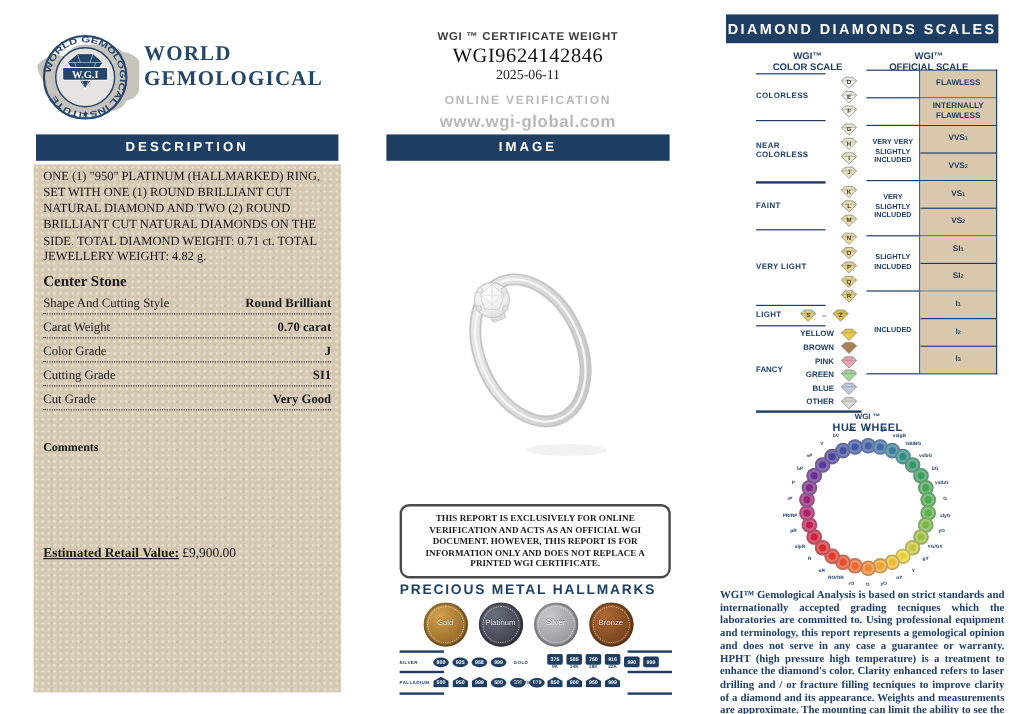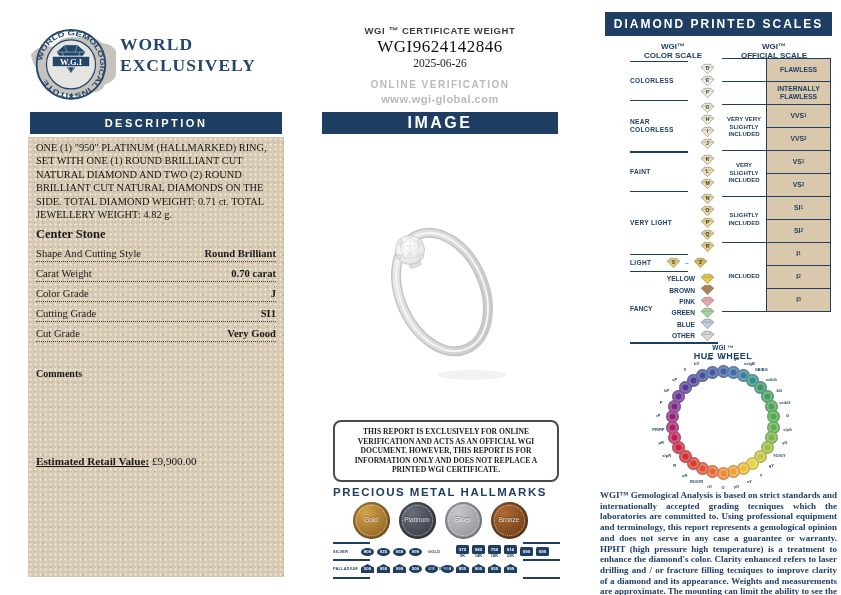--- a/index.html
+++ b/index.html
@@ -31,22 +31,22 @@
   .retail-label{font-weight:bold;text-decoration:underline;}
   
   .mid{position:absolute;left:322px;top:0;width:236px;text-align:center;}
   .cert-label{position:absolute;left:0;top:25px;width:100%;font-family:"Liberation Sans",sans-serif;
               font-weight:bold;font-size:9.5px;letter-spacing:.6px;color:#3c3c3c;}
   .cert-number{position:absolute;left:0;top:37px;width:100%;font-size:17px;letter-spacing:.5px;color:#111;}
   .cert-date{position:absolute;left:0;top:57px;width:100%;font-size:11.5px;color:#222;}
   .online{position:absolute;left:0;top:79px;width:100%;font-family:"Liberation Sans",sans-serif;
           font-weight:bold;font-size:10px;letter-spacing:1.5px;color:#b9b9b9;}
   .website{position:absolute;left:0;top:93px;width:100%;font-family:"Liberation Sans",sans-serif;
-           font-weight:bold;font-size:11px;letter-spacing:.5px;color:#b9b9b9;}
-  .image-banner{left:322px;top:112px;width:236px;height:22px;font-size:16px;letter-spacing:2.5px;}
+           font-weight:bold;font-size:14px;letter-spacing:.5px;color:#b9b9b9;}
+  .image-banner{left:322px;top:112px;width:236px;height:22px;font-size:11px;letter-spacing:2.5px;}
   .ring{position:absolute;left:352px;top:140px;}
   .disclaimer{position:absolute;left:333px;top:420px;width:210px;border:2px solid #4a4a4a;
               border-radius:8px;padding:5px 6px;font-weight:bold;font-size:7.6px;line-height:9.6px;
               text-align:center;color:#1c1c1c;background:#fff;}
   .hm-title{position:absolute;left:322px;top:486px;width:236px;text-align:center;
             font-family:"Liberation Sans",sans-serif;font-weight:bold;font-size:11.5px;
             letter-spacing:1.5px;color:#1e3f63;}
   .medals{position:absolute;left:322px;top:502px;width:236px;display:flex;justify-content:center;gap:9px;}
   .medal{position:relative;width:37px;height:37px;border-radius:50%;box-shadow:inset 0 0 0 2px rgba(0,0,0,.25);}
   .medal-ring{position:absolute;inset:3px;border:1px dotted rgba(255,255,255,.55);border-radius:50%;}
@@ -131,21 +131,21 @@
       </text>
       <text x="55" y="89" text-anchor="middle" font-size="9" fill="#24466b">★</text>
       <path d="M37 33 L47 24 H63 L73 33 L55 60 Z" fill="#24466b" stroke="#ffffff" stroke-width="0.8"></path>
       <path d="M37 33 H73 M47 24 L50 33 M63 24 L60 33 M44 33 L55 60 M66 33 L55 60" stroke="#ffffff" stroke-width="0.5" fill="none"></path>
       <rect x="32" y="38" width="46" height="13" rx="1.5" fill="#24466b" stroke="#ffffff" stroke-width="1.1"></rect>
       <text x="55" y="48.3" text-anchor="middle" font-family="Liberation Serif, serif" font-size="10.5" font-weight="bold" fill="#ffffff">W.G.I</text>
     </svg>
   </div>
   <div class="brand">
     <div>WORLD</div>
-    <div>EXCLUSIVELY</div>
+    <div>GEMOLOGICAL</div>
   </div>
   <div class="banner desc-banner">DESCRIPTION</div>
   <div class="beige">
     <p class="desc-text">ONE (1) "950" PLATINUM (HALLMARKED) RING, SET WITH ONE (1) ROUND BRILLIANT CUT NATURAL DIAMOND AND TWO (2) ROUND BRILLIANT CUT NATURAL DIAMONDS ON THE SIDE. TOTAL DIAMOND WEIGHT: 0.71 ct. TOTAL JEWELLERY WEIGHT: 4.82 g.</p>
     <div class="cs-title">Center Stone</div>
     <div class="cs-table">
         <div class="csr">
           <span class="csr-l">Shape And Cutting Style</span>
           <span class="csr-v">Round Brilliant</span>
         </div>
@@ -169,21 +169,21 @@
     <div class="cm-title">Comments</div>
     <div class="retail">
       <span class="retail-label">Estimated Retail Value:</span>
       <span>£9,900.00</span>
     </div>
   </div>
 
   <div class="mid">
     <div class="cert-label">WGI ™ CERTIFICATE WEIGHT</div>
     <div class="cert-number">WGI9624142846</div>
-    <div class="cert-date">2025-06-26</div>
+    <div class="cert-date">2025-06-11</div>
     <div class="online">ONLINE VERIFICATION</div>
     <div class="website">www.wgi-global.com</div>
   </div>
   <div class="banner image-banner">IMAGE</div>
 
   <div class="ring">
     <svg viewBox="0 0 180 270" width="180" height="270">
       <defs>
         <linearGradient id="bandG" x1="0" y1="0" x2="1" y2="1">
           <stop offset="0" stop-color="#ececec"></stop>
@@ -316,21 +316,21 @@
         </span>
         <span class="st-wrap">
           <span class="stamp house">950</span>
         </span>
         <span class="st-wrap">
           <span class="stamp house">999</span>
         </span>
       </div>
     </div>
 
-  <div class="banner grading-banner">DIAMOND PRINTED  SCALES</div>
+  <div class="banner grading-banner">DIAMOND DIAMONDS  SCALES</div>
   <div class="scale-head cs-head">
     <div>WGI™</div>
     <div>COLOR SCALE</div>
   </div>
   <div class="scale-head cl-head">
     <div>WGI™</div>
     <div>OFFICIAL SCALE</div>
   </div>
   <div class="color-scale">
       <div class="cs-line"></div>

